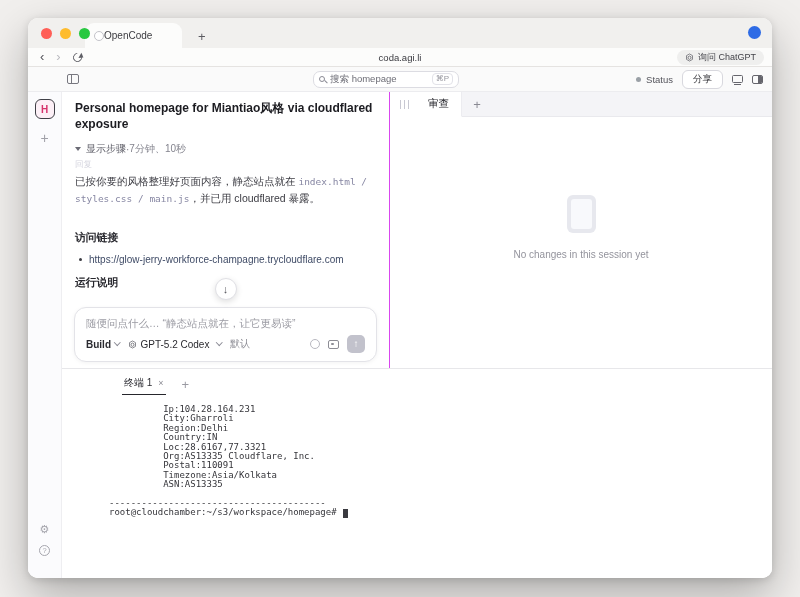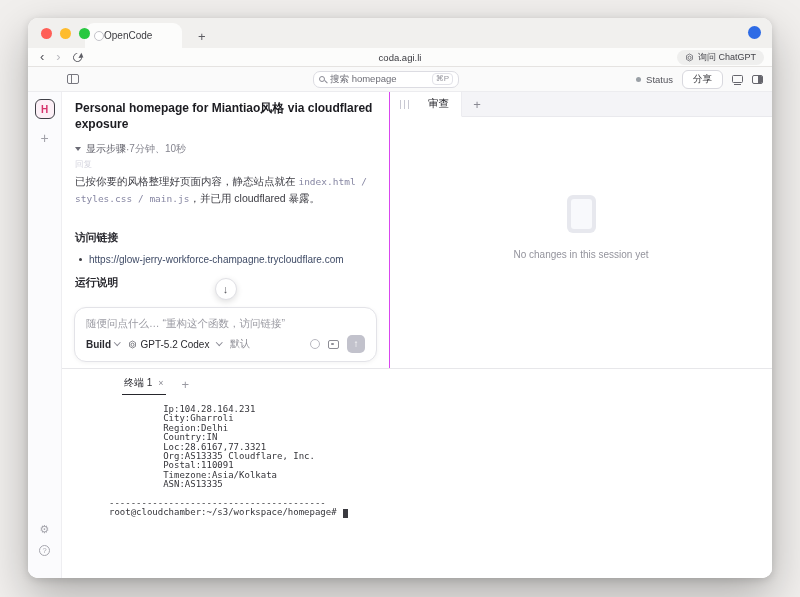--- a/index.html
+++ b/index.html
@@ -181,21 +181,21 @@
               <p class="reply"><span>已按你要的风格整理好页面内容，静态站点就在 </span><span class="code">index.html</span><span class="code"> / </span><span class="code">styles.css</span><span class="code"> / </span><span class="code">main.js</span><span>，并已用 cloudflared 暴露。</span></p>
               <div class="sec-h">访问链接</div>
               <ul>
                 <li><a class="linkline">https://glow-jerry-workforce-champagne.trycloudflare.com</a></li>
               </ul>
               <div class="sec-h">运行说明</div>
             </div>
             <div class="scrolldown">↓</div>
 
             <div class="composer">
-              <div class="composer-ph">随便问点什么… “重构这个函数，访问链接”</div>
+              <div class="composer-ph">随便问点什么… “静态站点就在，让它更易读”</div>
               <div class="controls">
                 <span class="mode">
                     <span>Build</span>
                     <span class="chev"></span>
                   </span>
                 <span class="model">
                   <svg class="hexlogo" viewBox="0 0 24 24">
                       <path d="M12 2.5 L20 7 V17 L12 21.5 L4 17 V7 Z M12 8 L16 10.3 V14.6 L12 17 L8 14.6 V10.3 Z" fill="none" stroke="#55555c" stroke-width="1.8"></path>
                     </svg>
                   <span>GPT-5.2 Codex</span>

